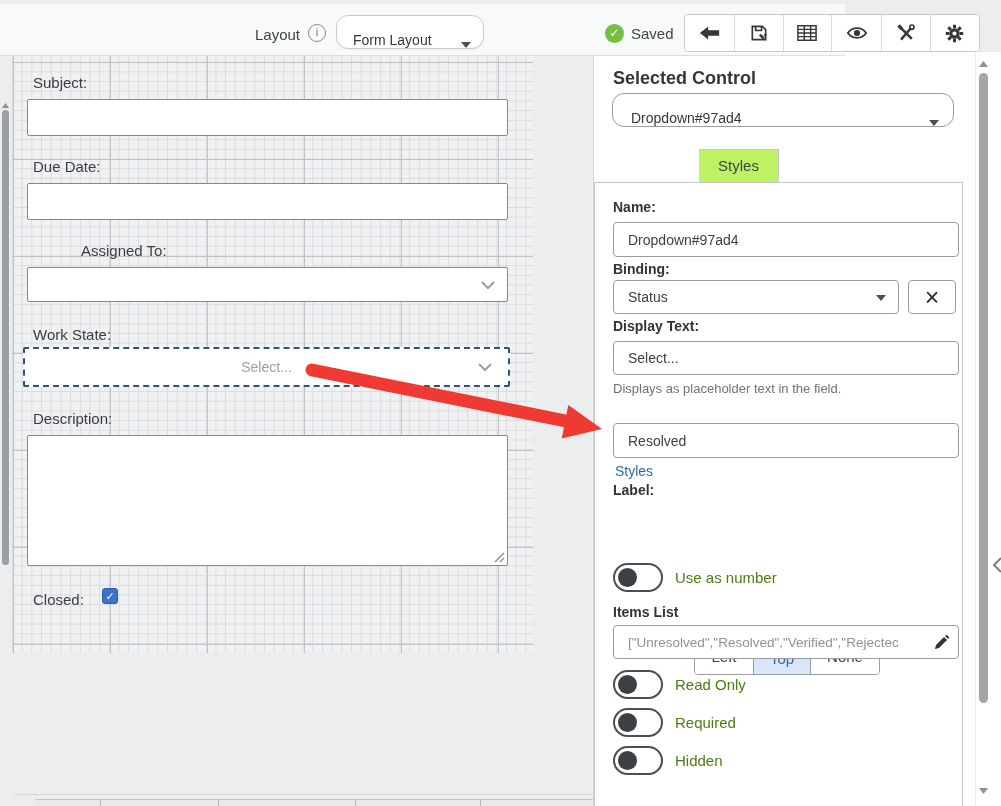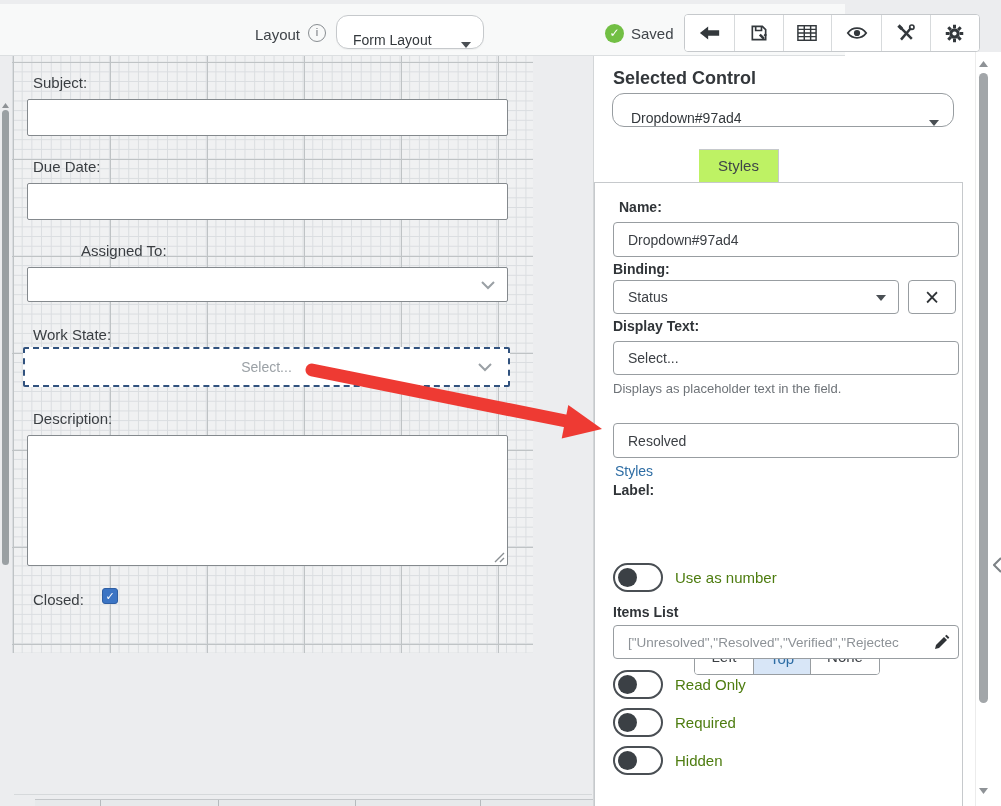--- a/index.html
+++ b/index.html
@@ -191,21 +191,21 @@
   <div id="control-select" class="abs select-box">
     <span>Dropdown#97ad4</span>
     <svg width="10" height="7">
         <polygon points="0,1 10,1 5,7" fill="#4a4f54"></polygon>
       </svg>
   </div>
 
   <div id="tab-styles" class="tab">Styles</div>
 
   <div id="props-box">
-    <span class="p-label" style="left:18px;top:16px;margin-left:6px;">Name:</span>
+    <span class="p-label" style="left:18px;top:16px;">Name:</span>
     <div class="p-input" style="left:18px;top:39px;width:346px;height:35px;">
       <span>Dropdown#97ad4</span>
     </div>
 
     <span class="p-label" style="left:18px;top:78px;">Binding:</span>
     <div class="p-input" style="left:18px;top:97px;width:286px;height:34px;justify-content:space-between;">
       <span>Status</span>
       <svg width="10" height="7">
           <polygon points="0,1 10,1 5,7" fill="#4a4f54"></polygon>
         </svg>

